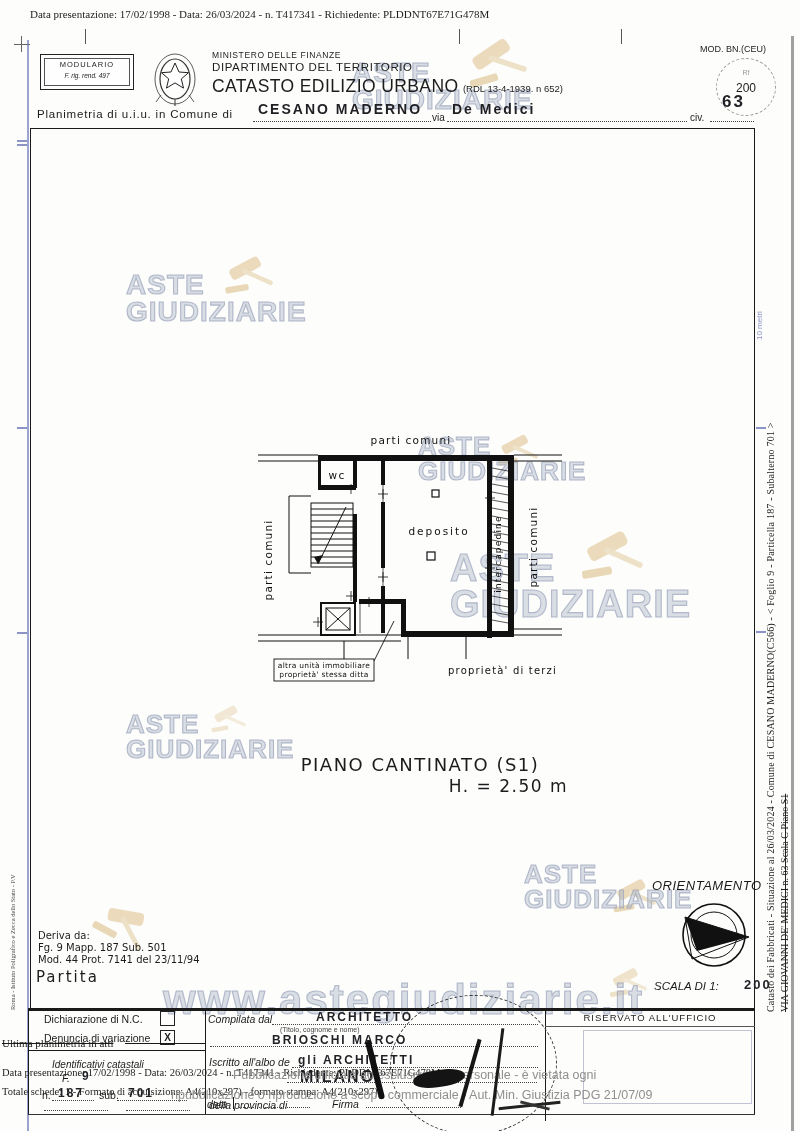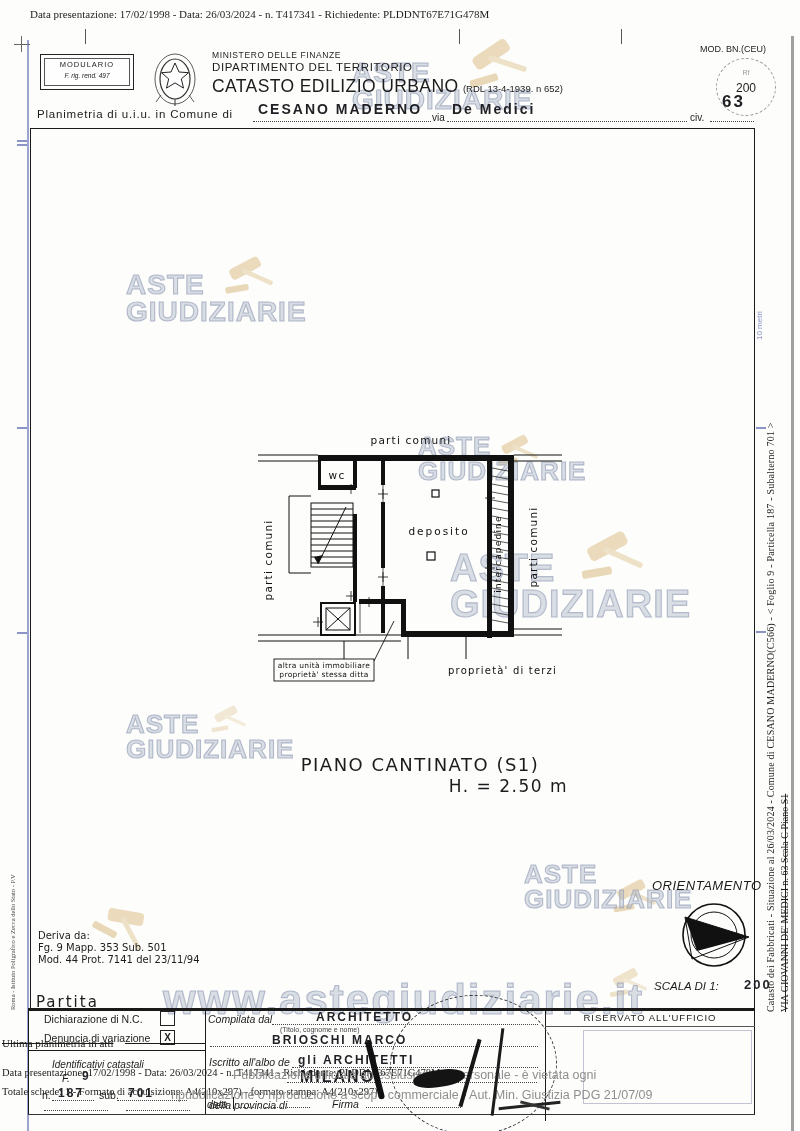--- a/index.html
+++ b/index.html
@@ -285,23 +285,23 @@
     <text x="281" y="119" text-anchor="middle" transform="rotate(-90 281 119)" class="plabel">parti comuni</text>
     <text x="68" y="240" text-anchor="middle" class="plabel-s">altra unità immobiliare</text>
     <text x="68" y="249" text-anchor="middle" class="plabel-s">proprietà' stessa ditta</text>
     <text x="192" y="246" class="plabel" style="font-size:10px;">proprietà' di terzi</text>
   </svg>
 
   <div class="abs draft" style="left:280px;top:754px;width:280px;text-align:center;font-size:18px;letter-spacing:1.5px;z-index:3;">PIANO CANTINATO (S1)</div>
   <div class="abs draft" style="left:288px;top:776px;width:280px;text-align:right;font-size:17px;letter-spacing:1.5px;z-index:3;">H. = 2.50 m</div>
 
   <div class="abs draft t" style="left:38px;top:930px;font-size:10px;z-index:3;">Deriva da:</div>
-  <div class="abs draft t" style="left:38px;top:942px;font-size:10px;z-index:3;">Fg. 9 Mapp. 353 Sub. 501</div>
+  <div class="abs draft t" style="left:38px;top:942px;font-size:10px;z-index:3;">Fg. 9 Mapp. 187 Sub. 501</div>
   <div class="abs draft t" style="left:38px;top:954px;font-size:10px;z-index:3;">Mod. 44 Prot. 7141 del 23/11/94</div>
-  <div class="abs draft t" style="left:36px;top:968px;font-size:15px;letter-spacing:2px;z-index:3;margin-top:25px;">Partita</div>
+  <div class="abs draft t" style="left:36px;top:968px;font-size:15px;letter-spacing:2px;z-index:3;">Partita</div>
 
   <div class="abs t b it" style="left:652px;top:878px;font-size:13px;letter-spacing:.5px;z-index:3;">ORIENTAMENTO</div>
   <svg class="abs" style="left:680px;top:901px;z-index:3;" width="74" height="70" viewBox="0 0 74 70">
     <circle cx="34" cy="34" r="31" fill="none" stroke="#111" stroke-width="1.6"></circle>
     <circle cx="34" cy="34" r="23" fill="none" stroke="#111" stroke-width="1"></circle>
     <polygon points="5,16 69,36 17,50" fill="#111"></polygon>
     <polygon points="5,16 12,58 69,36" fill="none" stroke="#111" stroke-width="1"></polygon>
   </svg>
   <div class="abs t b it" style="left:654px;top:980px;font-size:11.5px;z-index:3;">SCALA DI 1:</div>
   <div class="abs t stamp" style="left:744px;top:977px;font-size:13px;z-index:4;">200</div>

